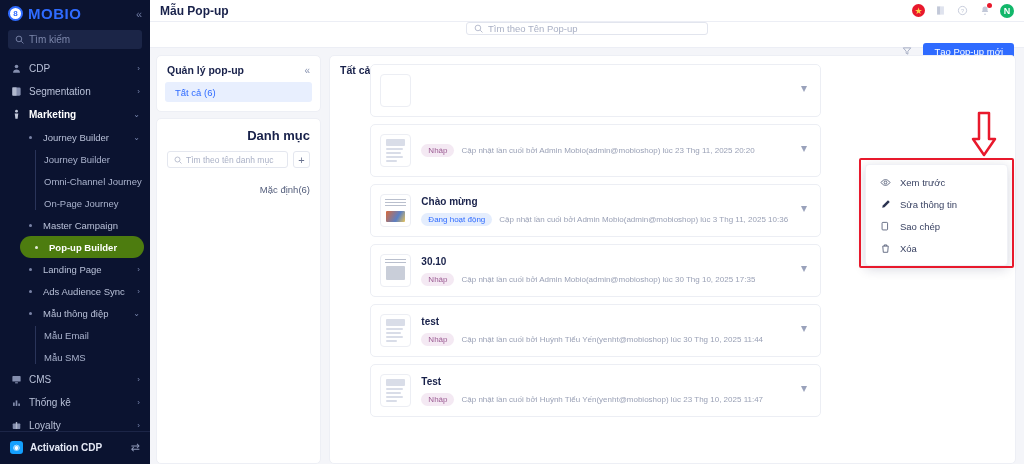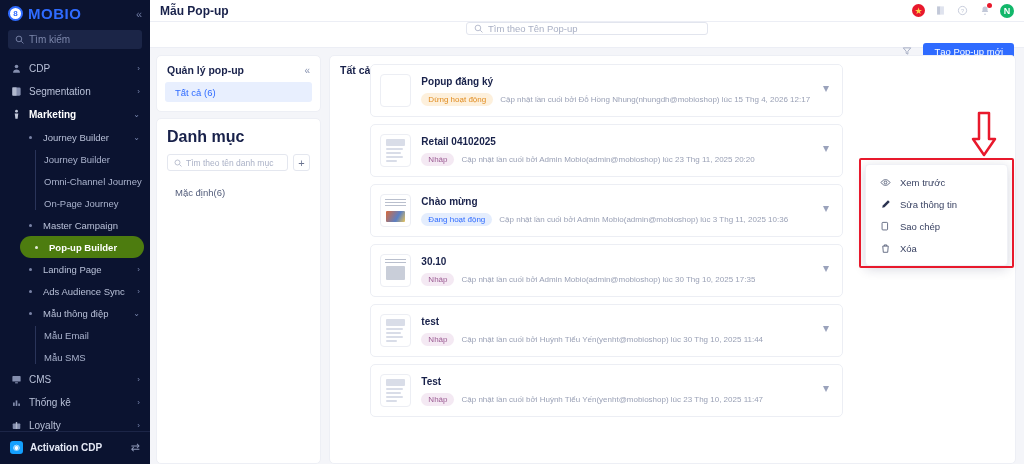--- a/index.html
+++ b/index.html
@@ -96,31 +96,31 @@
     color: #9aa2bb; cursor: pointer;
   }
   .create-btn {
     height: 16px; background: #2f6bff; color: #fff; border: none; border-radius: 3px;
     font-size: 9.5px; padding: 0 11px; cursor: pointer; font-family: inherit; font-weight: 500;
   }
 
   .content { flex: 1 1 auto; display: flex; gap: 8px; padding: 7px 8px 0 6px; min-height: 0; }
 
   
-  .lpanel { width: 165px; flex: 0 0 165px; display: flex; flex-direction: column; gap: 6px; }
+  .lpanel { width: 165px; flex: 0 0 165px; display: flex; flex-direction: column; gap: 6px; text-align: right; }
   .card { background: #fff; border-radius: 5px; border: 1px solid #edeff5; }
   .lp-head { padding: 8px 10px 6px 10px; display: flex; align-items: center; }
   .lp-title { font-size: 10.5px; font-weight: bold; color: #18214a; }
   .lp-collapse { margin-left: auto; color: #8893b0; font-size: 10px; cursor: pointer; }
   .lp-all {
     margin: 0 8px 9px 8px; height: 20px; background: #e8effe; border-radius: 3px;
     display: flex; align-items: center; padding: 0 10px; font-size: 9.5px; color: #2f6bff; cursor: pointer;
   }
   .lp-cat { padding: 9px 10px 10px 10px; flex: 1 1 auto; }
-  .cat-title { font-size: 16px; font-weight: bold; color: #18214a; margin-bottom: 8px; }
+  .cat-title { font-size: 13px; font-weight: bold; color: #18214a; margin-bottom: 8px; }
   .cat-row { display: flex; gap: 5px; align-items: center; }
   .cat-search {
     flex: 1 1 auto; height: 17px; border: 1px solid #e4e7ef; border-radius: 3px;
     display: flex; align-items: center; gap: 4px; padding: 0 6px;
   }
   .cat-search .ph { font-size: 8.5px; color: #aab1c6; }
   .cat-add {
     width: 17px; height: 17px; border: 1px solid #e4e7ef; border-radius: 3px;
     display: flex; align-items: center; justify-content: center; color: #6b7490;
     font-size: 11px; cursor: pointer; flex: 0 0 17px;
@@ -420,42 +420,34 @@
         </div>
       </div>
 
       <div class="rpanel">
         <div class="rp-title">Tất cả</div>
 
         <div class="list">
 
           <div class="row">
             <div class="thumb"></div>
-            <div class="row-body">
-              <div class="row-name">Popup đăng ký</div>
-              <div class="row-meta">
-                <span class="pill stopped">Dừng hoạt động</span>
-                <span class="row-sub">Cập nhật lần cuối bởi Đỗ Hồng Nhung(nhungdh@mobioshop) lúc 15 Thg 4, 2026 12:17</span>
-              </div>
-            </div>
             <div class="row-more">▾</div>
           </div>
 
           <div class="row">
             <div class="thumb">
               <div class="th-lines">
                 <div class="th-bar" style="height:7px"></div>
                 <div class="th-bar" style="height:2px;width:90%"></div>
                 <div class="th-bar" style="height:2px;width:75%"></div>
                 <div class="th-bar" style="height:2px;width:85%"></div>
                 <div class="th-bar" style="height:2px;width:55%"></div>
               </div>
             </div>
             <div class="row-body">
-              <div class="row-name">Retail 04102025</div>
               <div class="row-meta">
                 <span class="pill draft">Nháp</span>
                 <span class="row-sub">Cập nhật lần cuối bởi Admin Mobio(admin@mobioshop) lúc 23 Thg 11, 2025 20:20</span>
               </div>
             </div>
             <div class="row-more">▾</div>
           </div>
 
           <div class="row">
             <div class="thumb">

